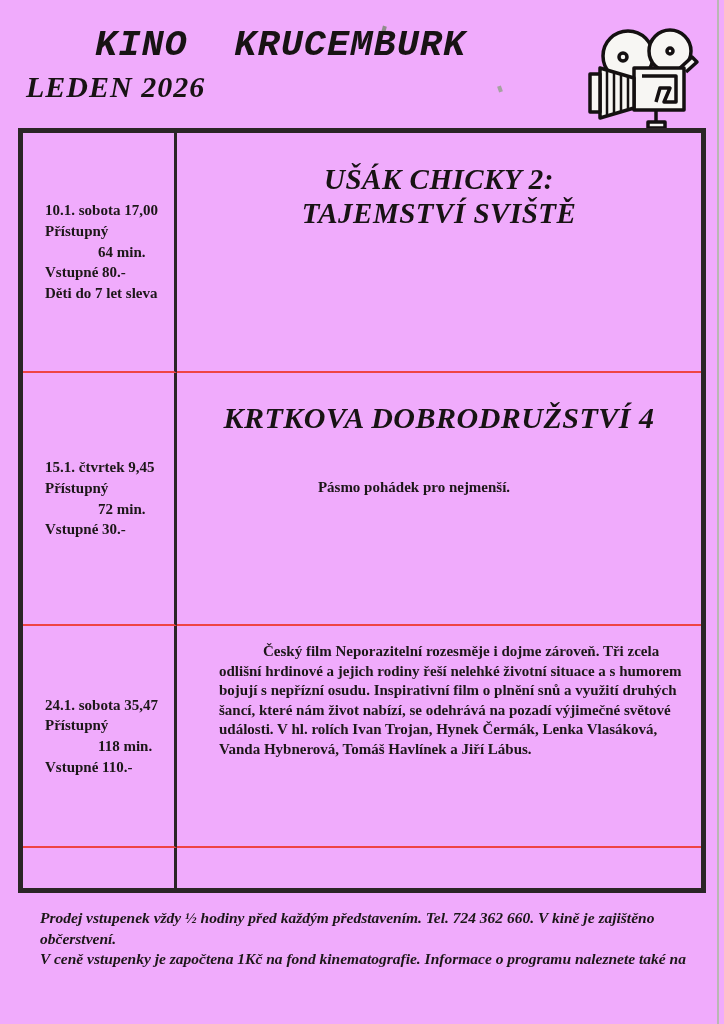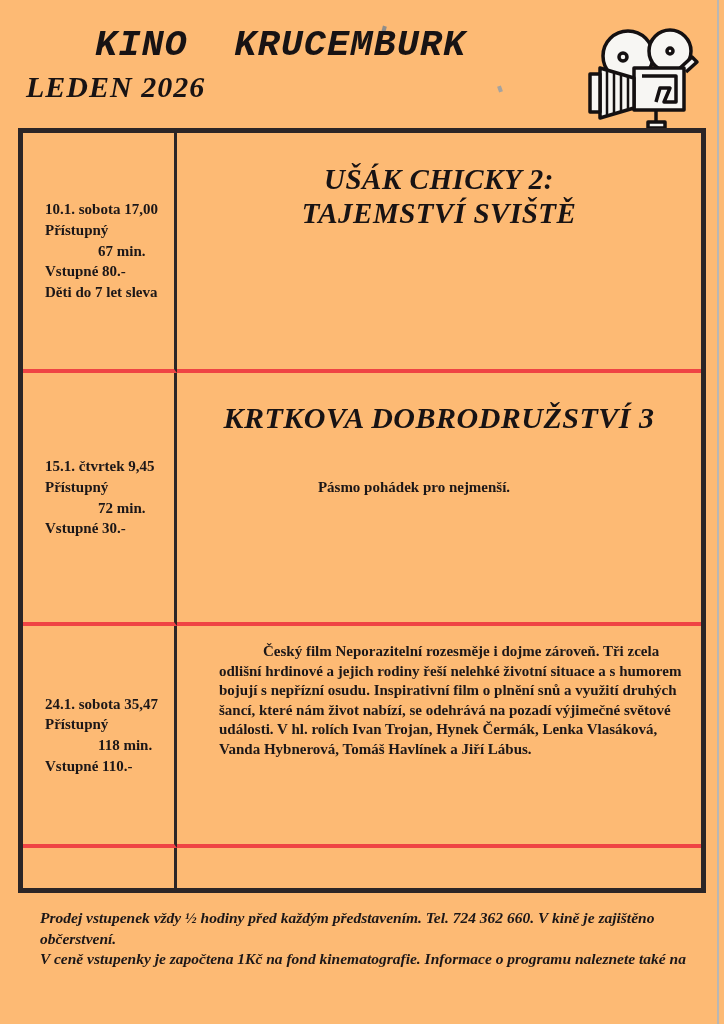--- a/index.html
+++ b/index.html
@@ -1,19 +1,19 @@
 <!DOCTYPE html>
 <html><head>
 <meta charset="utf-8">
 <style>
   * { margin:0; padding:0; box-sizing:border-box; }
   html,body { background:#e9e8e6; }
   .page {
     position:relative; width:724px; height:1024px;
-    background:#fdba74; overflow:hidden;
+    background:#f0abfc; overflow:hidden;
     font-family:"Liberation Serif","DejaVu Serif",serif;
     color:#1c1718;
   }
   .scan-edge {
     position:absolute; right:5px; top:0; width:2px; height:100%;
     background:#b9b7b4;
   }
   
   .kino-title {
     position:absolute; left:95px; top:24px;
@@ -32,21 +32,21 @@
   .projector { position:absolute; left:576px; top:26px; }
   
   .program-table {
     position:absolute; left:18px; top:128px;
     width:688px; height:765px;
     border:5px solid #2b2526;
     display:grid;
     grid-template-columns:154px 1fr;
     grid-template-rows:240px 253px 222px 1fr;
   }
-  .cell { border-bottom:4px solid #ef4444; }
+  .cell { border-bottom:2px solid #ef4444; }
   .cell.last { border-bottom:none; }
   .cell.left { border-right:3px solid #2b2526;padding-left:22px; }
   .sched {
     display:flex; flex-direction:column; justify-content:center;
     padding:6px 4px 6px 13px;
     font-weight:bold; font-size:15px; line-height:1.38;
     color:#1c1718;
   }
   .sched .dur { padding-left:53px; }
   .film-title {
@@ -103,39 +103,39 @@
       <path d="M80 84 v12" fill="none"></path>
       <rect x="72" y="96" width="17" height="6"></rect>
     </g>
   </svg>
 
   <div class="program-table">
 
     <div class="cell left sched">
       <div>10.1. sobota 17,00</div>
       <div>Přístupný</div>
-      <div class="dur">67 min.</div>
+      <div class="dur">64 min.</div>
       <div>Vstupné 80.-</div>
       <div>Děti do 7 let sleva</div>
     </div>
     <div class="cell">
       <div class="film-title t1">
         <div>UŠÁK CHICKY 2:</div>
         <div>TAJEMSTVÍ SVIŠTĚ</div>
       </div>
     </div>
 
     <div class="cell left sched">
       <div>15.1. čtvrtek 9,45</div>
       <div>Přístupný</div>
       <div class="dur">72 min.</div>
       <div>Vstupné 30.-</div>
     </div>
     <div class="cell">
-      <div class="film-title t2">KRTKOVA DOBRODRUŽSTVÍ 3</div>
+      <div class="film-title t2">KRTKOVA DOBRODRUŽSTVÍ 4</div>
       <div class="desc center">Pásmo pohádek pro nejmenší.</div>
     </div>
 
     <div class="cell left sched">
       <div>24.1. sobota 35,47</div>
       <div>Přístupný</div>
       <div class="dur">118 min.</div>
       <div>Vstupné 110.-</div>
     </div>
     <div class="cell">

